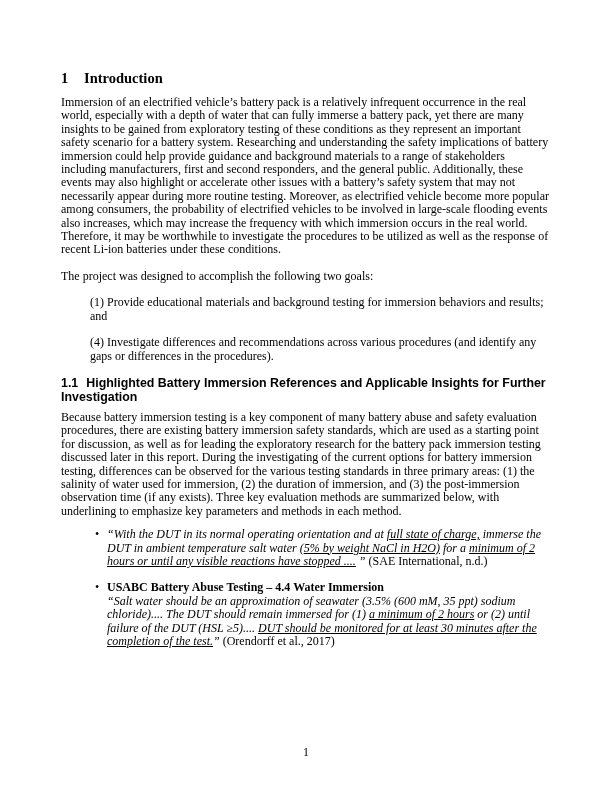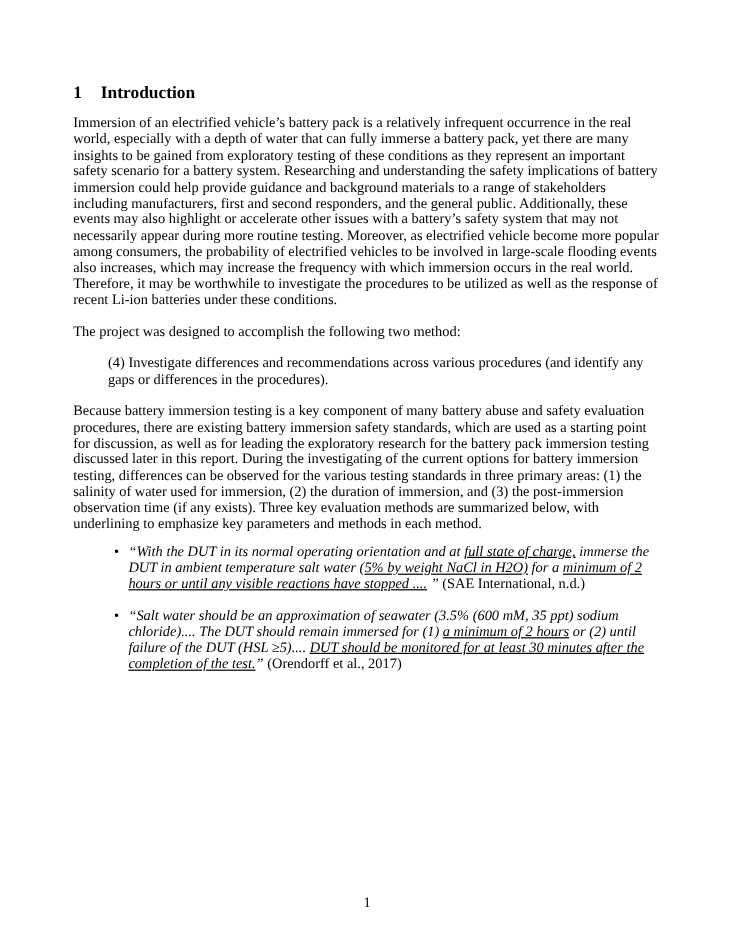--- a/index.html
+++ b/index.html
@@ -69,39 +69,44 @@
 
 <div class="page">
   <div class="content">
 
     <h1 class="sec-h1">
       <span class="sec-num">1</span><span>Introduction</span>
     </h1>
 
     <p class="body-para">Immersion of an electrified vehicle’s battery pack is a relatively infrequent occurrence in the real world, especially with a depth of water that can fully immerse a battery pack, yet there are many insights to be gained from exploratory testing of these conditions as they represent an important safety scenario for a battery system. Researching and understanding the safety implications of battery immersion could help provide guidance and background materials to a range of stakeholders including manufacturers, first and second responders, and the general public. Additionally, these events may also highlight or accelerate other issues with a battery’s safety system that may not necessarily appear during more routine testing. Moreover, as electrified vehicle become more popular among consumers, the probability of electrified vehicles to be involved in large-scale flooding events also increases, which may increase the frequency with which immersion occurs in the real world. Therefore, it may be worthwhile to investigate the procedures to be utilized as well as the response of recent Li-ion batteries under these conditions.</p>
 
-    <p class="body-para">The project was designed to accomplish the following two method:</p>
+    <p class="body-para">The project was designed to accomplish the following two goals:</p>
 
+    <p class="goal">(1) Provide educational materials and background testing for immersion behaviors and results; and</p>
     <p class="goal">(4) Investigate differences and recommendations across various procedures (and identify any gaps or differences in the procedures).</p>
 
 
+    <h2 class="sec-h2">
+      <span class="sec-num">1.1</span><span>Highlighted Battery Immersion References and Applicable Insights for Further Investigation</span>
+    </h2>
 
     <p class="body-para tight">Because battery immersion testing is a key component of many battery abuse and safety evaluation procedures, there are existing battery immersion safety standards, which are used as a starting point for discussion, as well as for leading the exploratory research for the battery pack immersion testing discussed later in this report. During the investigating of the current options for battery immersion testing, differences can be observed for the various testing standards in three primary areas: (1) the salinity of water used for immersion, (2) the duration of immersion, and (3) the post-immersion observation time (if any exists). Three key evaluation methods are summarized below, with underlining to emphasize key parameters and methods in each method.</p>
 
     <div id="reference-list">
   <div class="bullet-item">
     <span class="bullet-marker">•</span>
     <div class="bullet-body">
       <div class="bullet-quote"><span class="seg-i">“With the DUT in its normal operating orientation and at </span><span class="seg-iu">full state of charge,</span><span class="seg-i"> immerse the DUT in ambient temperature salt water (</span><span class="seg-iu">5% by weight NaCl in H2O)</span><span class="seg-i"> for a </span><span class="seg-iu">minimum of 2 hours or until any visible reactions have stopped ....</span><span class="seg-i"> ” </span><span class="seg-r">(SAE International, n.d.)</span></div>
     </div>
   </div>
 
   <div class="bullet-item">
     <span class="bullet-marker">•</span>
     <div class="bullet-body">
+      <div class="bullet-title">USABC Battery Abuse Testing – 4.4 Water Immersion</div>
       <div class="bullet-quote"><span class="seg-i">“Salt water should be an approximation of seawater (3.5% (600 mM, 35 ppt) sodium chloride).... The DUT should remain immersed for (1) </span><span class="seg-iu">a minimum of 2 hours</span><span class="seg-i"> or (2) until failure of the DUT (HSL ≥5).... </span><span class="seg-iu">DUT should be monitored for at least 30 minutes after the completion of the test.</span><span class="seg-i">” </span><span class="seg-r">(Orendorff et al., 2017)</span></div>
     </div>
   </div>
 </div>
 
   </div>
 
   <div class="page-number">1</div>
 </div>
 

